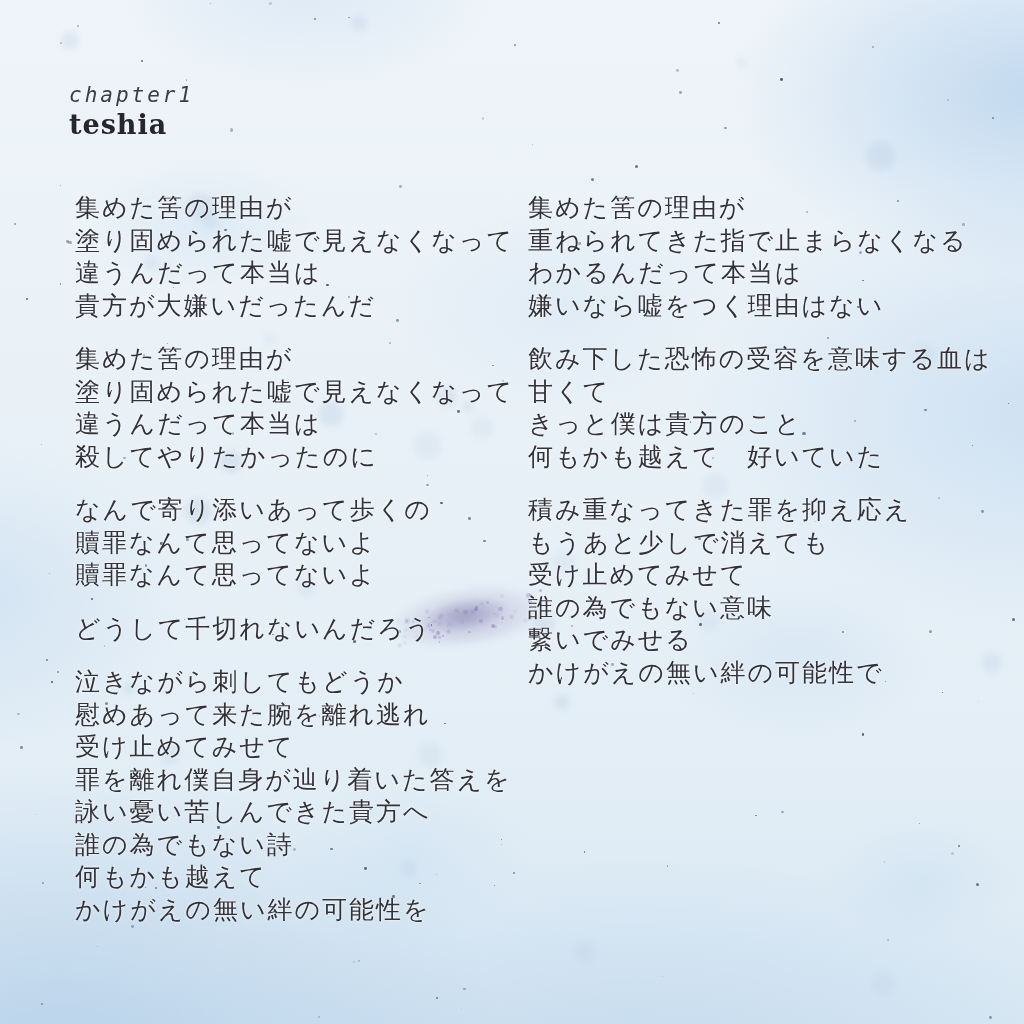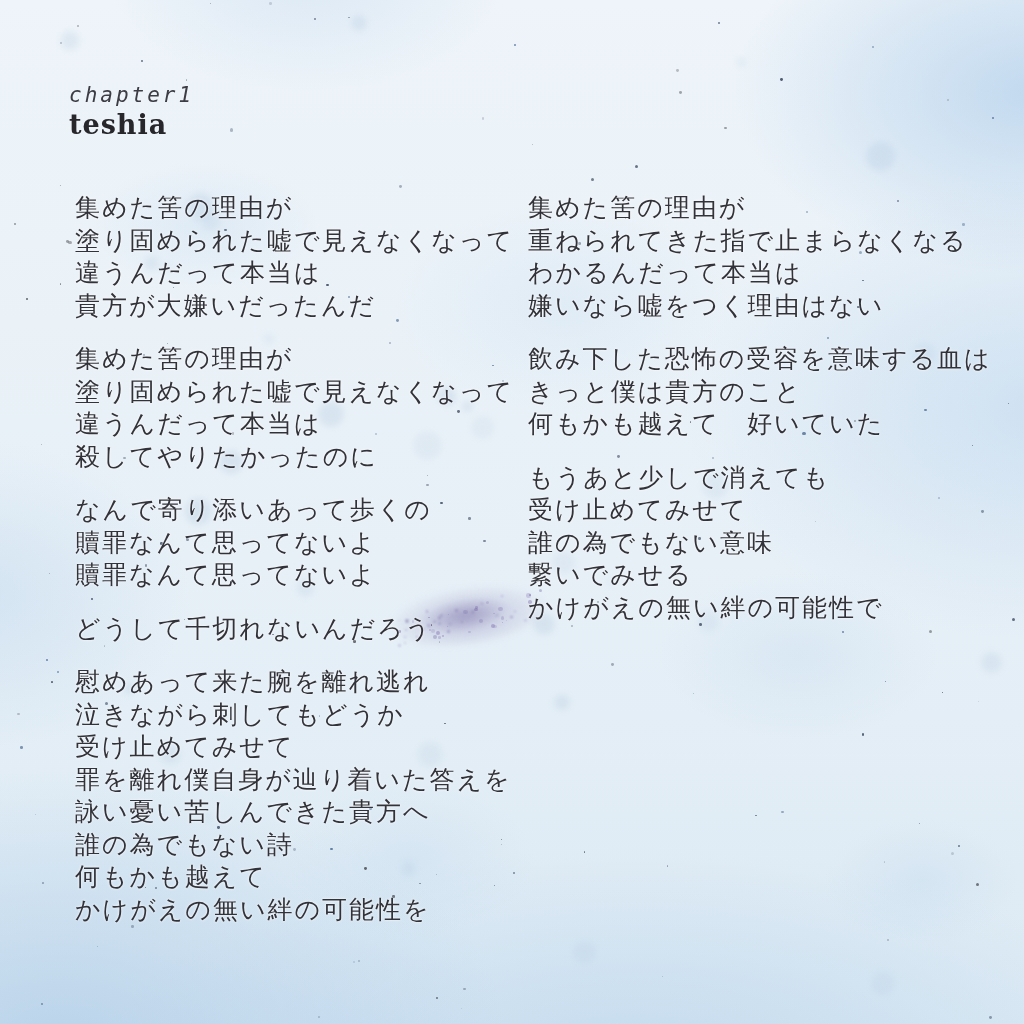--- a/index.html
+++ b/index.html
@@ -334,43 +334,45 @@
         </div>
         <div class="stanza">
           <div class="line">なんで寄り添いあって歩くの</div>
           <div class="line">贖罪なんて思ってないよ</div>
           <div class="line">贖罪なんて思ってないよ</div>
         </div>
         <div class="stanza">
           <div class="line">どうして千切れないんだろう</div>
         </div>
         <div class="stanza">
+          <div class="line">泣きながら刺してもどうか</div>
           <div class="line">慰めあって来た腕を離れ逃れ</div>
-          <div class="line">泣きながら刺してもどうか</div>
           <div class="line">受け止めてみせて</div>
           <div class="line">罪を離れ僕自身が辿り着いた答えを</div>
           <div class="line">詠い憂い苦しんできた貴方へ</div>
           <div class="line">誰の為でもない詩</div>
           <div class="line">何もかも越えて</div>
           <div class="line">かけがえの無い絆の可能性を</div>
         </div>
       </section>
     <section class="col col-right">
         <div class="stanza">
           <div class="line">集めた筈の理由が</div>
           <div class="line">重ねられてきた指で止まらなくなる</div>
           <div class="line">わかるんだって本当は</div>
           <div class="line">嫌いなら嘘をつく理由はない</div>
         </div>
         <div class="stanza">
           <div class="line">飲み下した恐怖の受容を意味する血は</div>
+          <div class="line">甘くて</div>
           <div class="line">きっと僕は貴方のこと</div>
           <div class="line">何もかも越えて　好いていた</div>
         </div>
         <div class="stanza">
+          <div class="line">積み重なってきた罪を抑え応え</div>
           <div class="line">もうあと少しで消えても</div>
           <div class="line">受け止めてみせて</div>
           <div class="line">誰の為でもない意味</div>
           <div class="line">繋いでみせる</div>
           <div class="line">かけがえの無い絆の可能性で</div>
         </div>
       </section>
   </main>
 </div>
 

